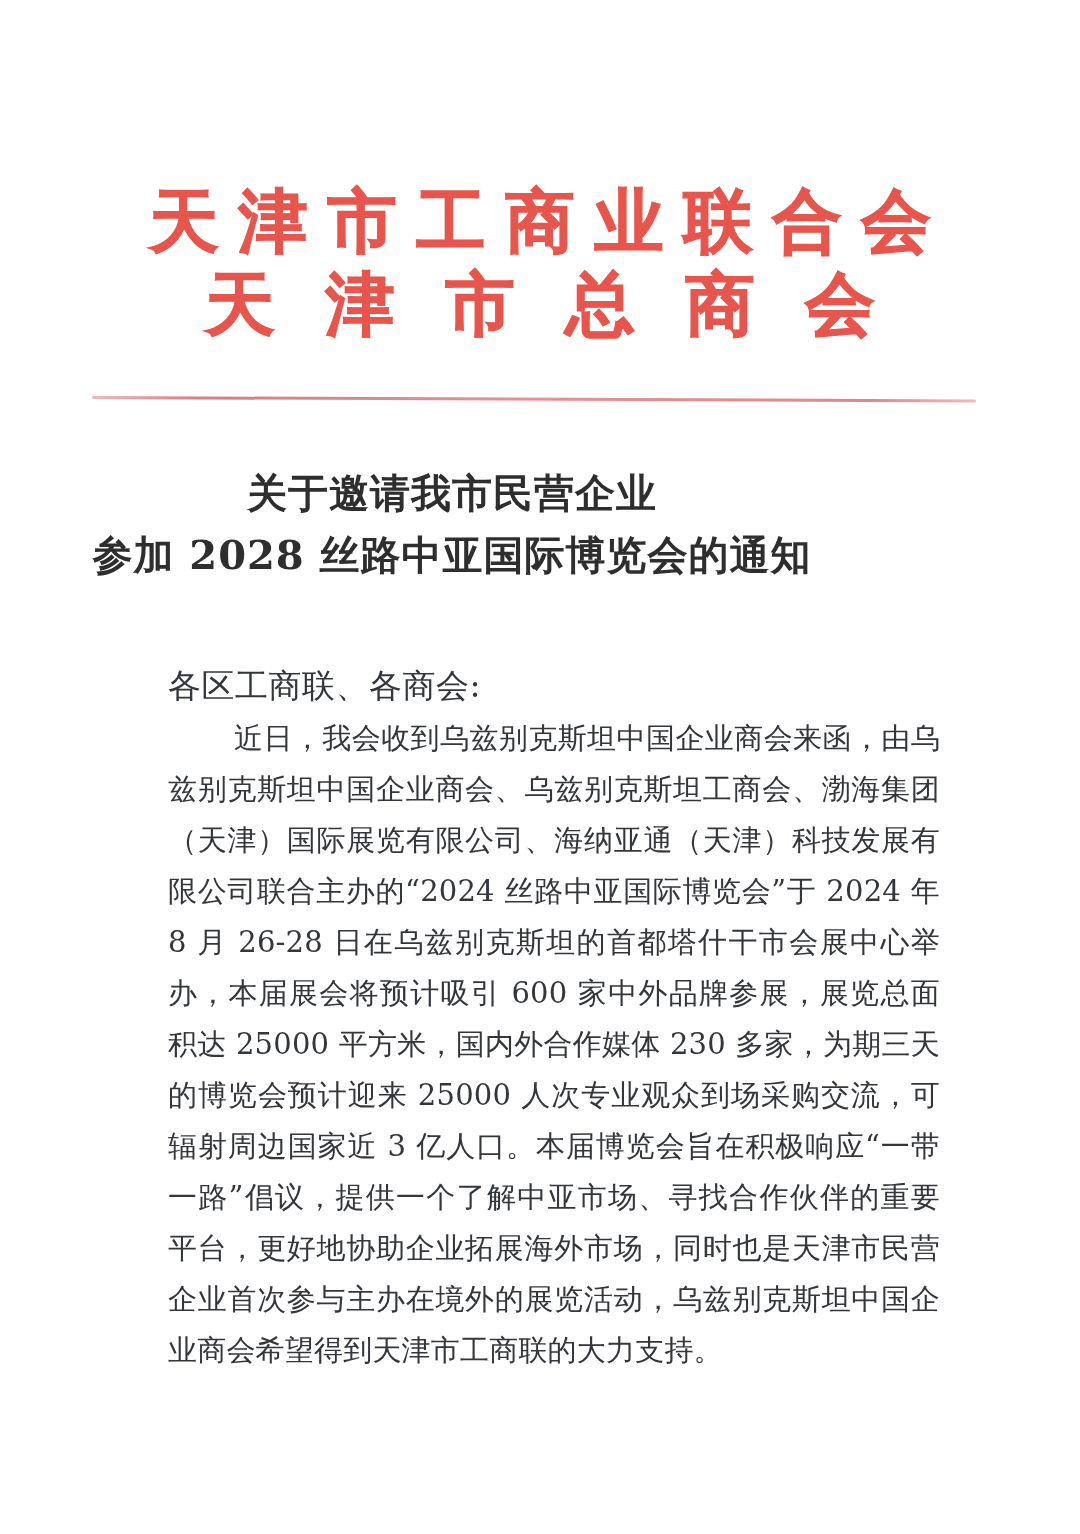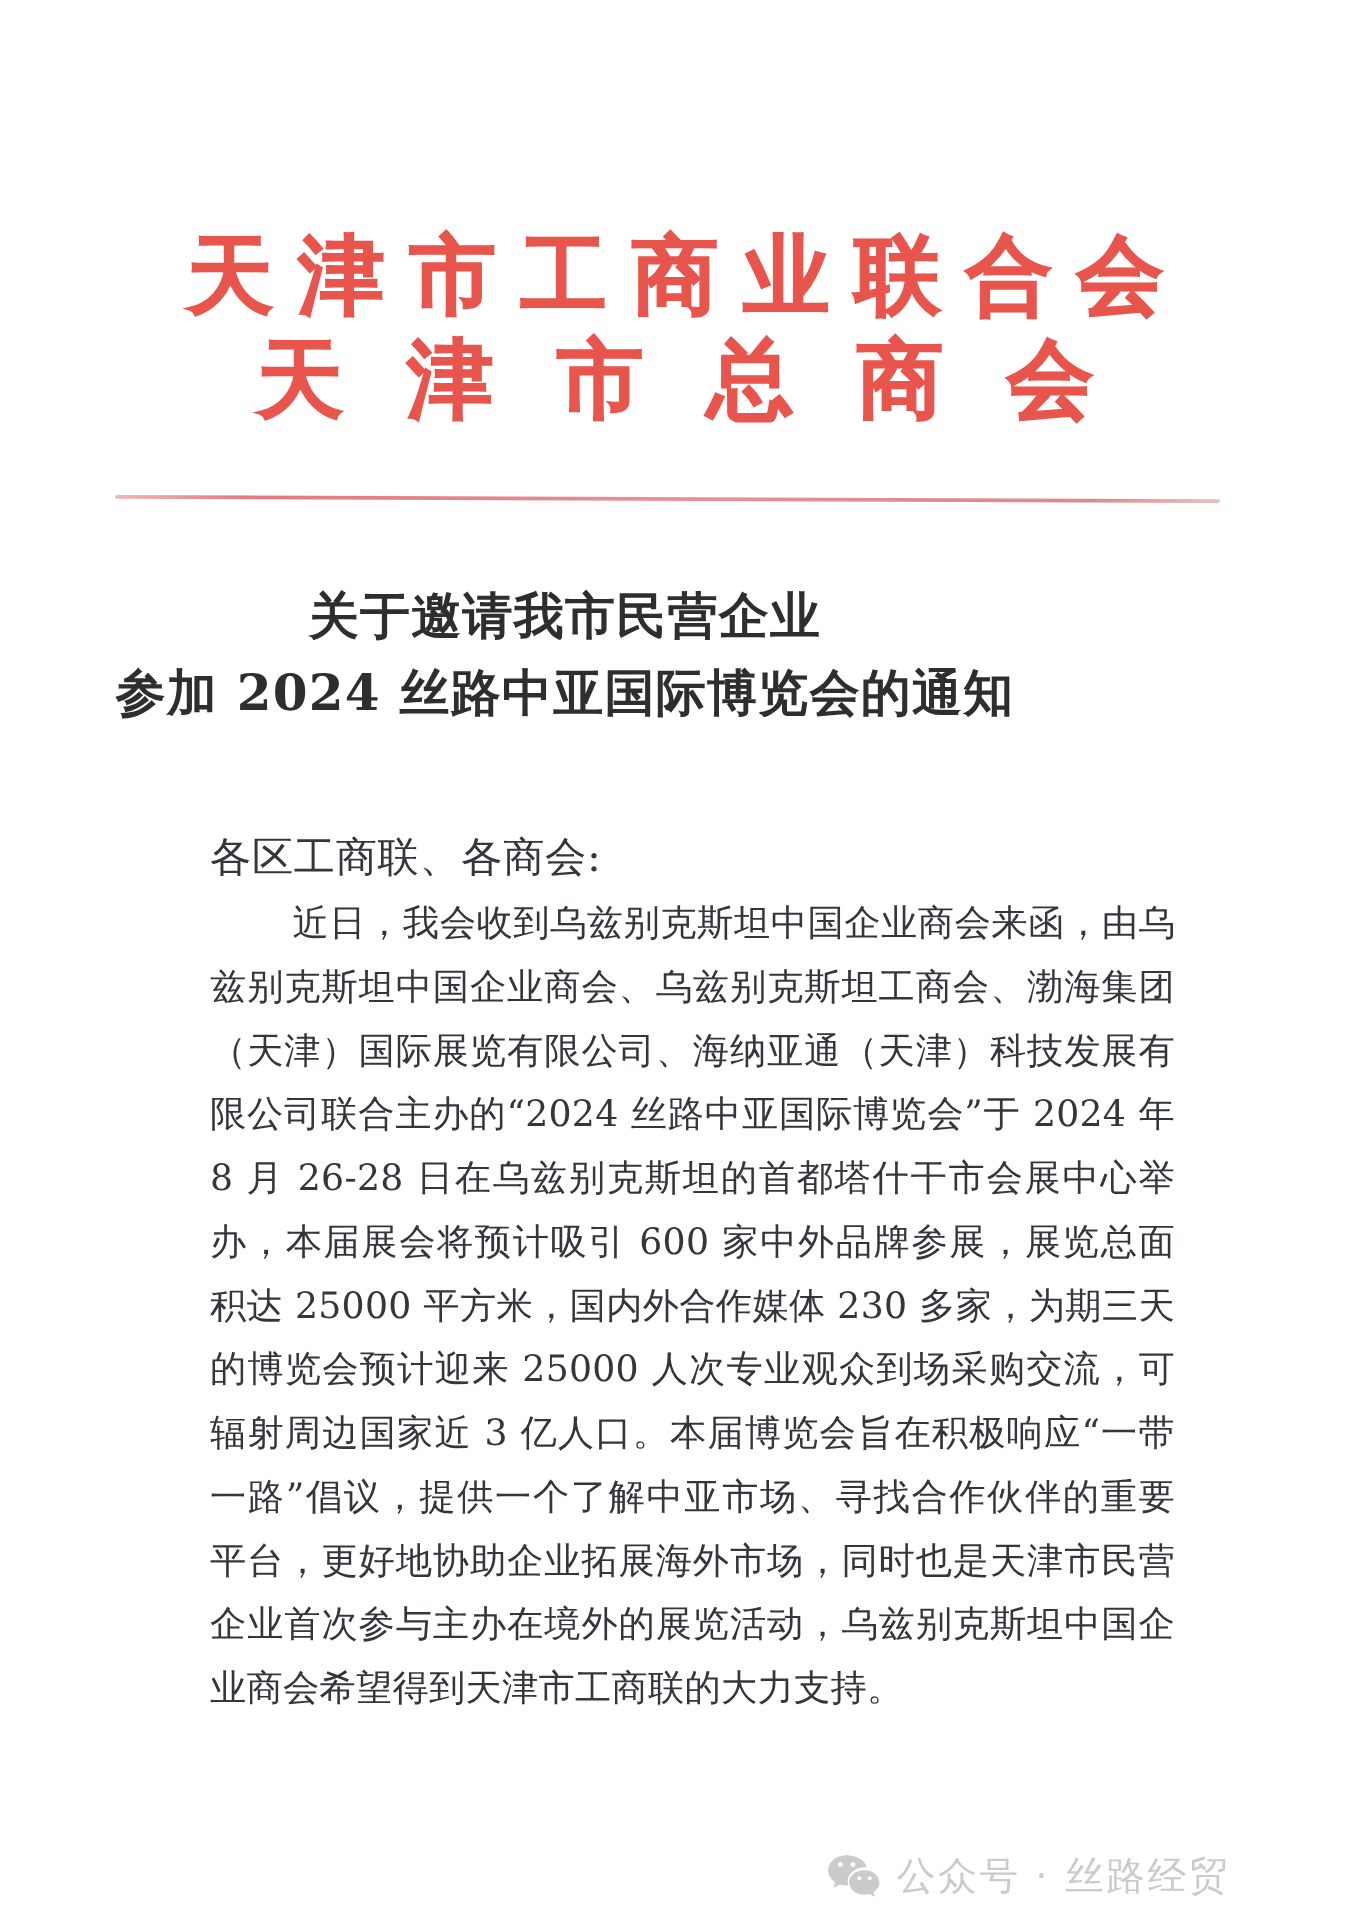--- a/index.html
+++ b/index.html
@@ -147,31 +147,22 @@
 
   <div class="letterhead">
     <div class="letterhead-line letterhead-line-1">天津市工商业联合会</div>
     <div class="letterhead-line letterhead-line-2">天津市总商会</div>
   </div>
 
   <div class="divider"></div>
 
   <div class="doc-title">
     <div class="doc-title-line">关于邀请我市民营企业</div>
-    <div class="doc-title-line">参加 2024 丝路中亚国际博览会的通知</div>
+    <div class="doc-title-line">参加 2028 丝路中亚国际博览会的通知</div>
   </div>
 
   <div class="body-block">
     <div class="salutation">各区工商联、各商会:</div>
     <p class="paragraph">近日，我会收到乌兹别克斯坦中国企业商会来函，由乌兹别克斯坦中国企业商会、乌兹别克斯坦工商会、渤海集团（天津）国际展览有限公司、海纳亚通（天津）科技发展有限公司联合主办的“2024 丝路中亚国际博览会”于 2024 年 8 月 26-28 日在乌兹别克斯坦的首都塔什干市会展中心举办，本届展会将预计吸引 600 家中外品牌参展，展览总面积达 25000 平方米，国内外合作媒体 230 多家，为期三天的博览会预计迎来 25000 人次专业观众到场采购交流，可辐射周边国家近 3 亿人口。本届博览会旨在积极响应“一带一路”倡议，提供一个了解中亚市场、寻找合作伙伴的重要平台，更好地协助企业拓展海外市场，同时也是天津市民营企业首次参与主办在境外的展览活动，乌兹别克斯坦中国企业商会希望得到天津市工商联的大力支持。</p>
   </div>
 
-  <div class="watermark">
-    <span class="wechat-icon-wrap">
-      <svg class="wechat-icon" viewBox="0 0 42 36" xmlns="http://www.w3.org/2000/svg" aria-hidden="true">
-        <path fill="#c9cbcc" d="M15.2 1.2C7.1 1.2 0.5 6.6 0.5 13.2c0 3.8 2.2 7.2 5.6 9.4L4.8 27.2l5.3-2.7c1.6 0.5 3.3 0.8 5.1 0.8 0.5 0 0.9 0 1.4-0.1-0.3-1-0.5-2-0.5-3 0-6.3 6.1-11.4 13.7-11.4 0.5 0 1 0 1.5 0.1C30.1 5.3 23.4 1.2 15.2 1.2z M10.2 10.6c-1.1 0-2-0.9-2-2s0.9-2 2-2 2 0.9 2 2-0.9 2-2 2z M20.3 10.6c-1.1 0-2-0.9-2-2s0.9-2 2-2 2 0.9 2 2-0.9 2-2 2z"></path>
-        <path fill="#c9cbcc" d="M41.5 22.9c0-5.4-5.4-9.8-12.1-9.8s-12.1 4.4-12.1 9.8 5.4 9.8 12.1 9.8c1.4 0 2.8-0.2 4.1-0.6l4.3 2.2-1.1-3.7c2.9-1.8 4.8-4.6 4.8-7.7z M25.5 21.2c-0.9 0-1.6-0.7-1.6-1.6s0.7-1.6 1.6-1.6 1.6 0.7 1.6 1.6-0.7 1.6-1.6 1.6z M33.8 21.2c-0.9 0-1.6-0.7-1.6-1.6s0.7-1.6 1.6-1.6 1.6 0.7 1.6 1.6-0.7 1.6-1.6 1.6z"></path>
-      </svg>
-    </span>
-    <span class="watermark-text">公众号 · 丝路经贸</span>
-  </div>
 
 </div>
 
 </body></html>

